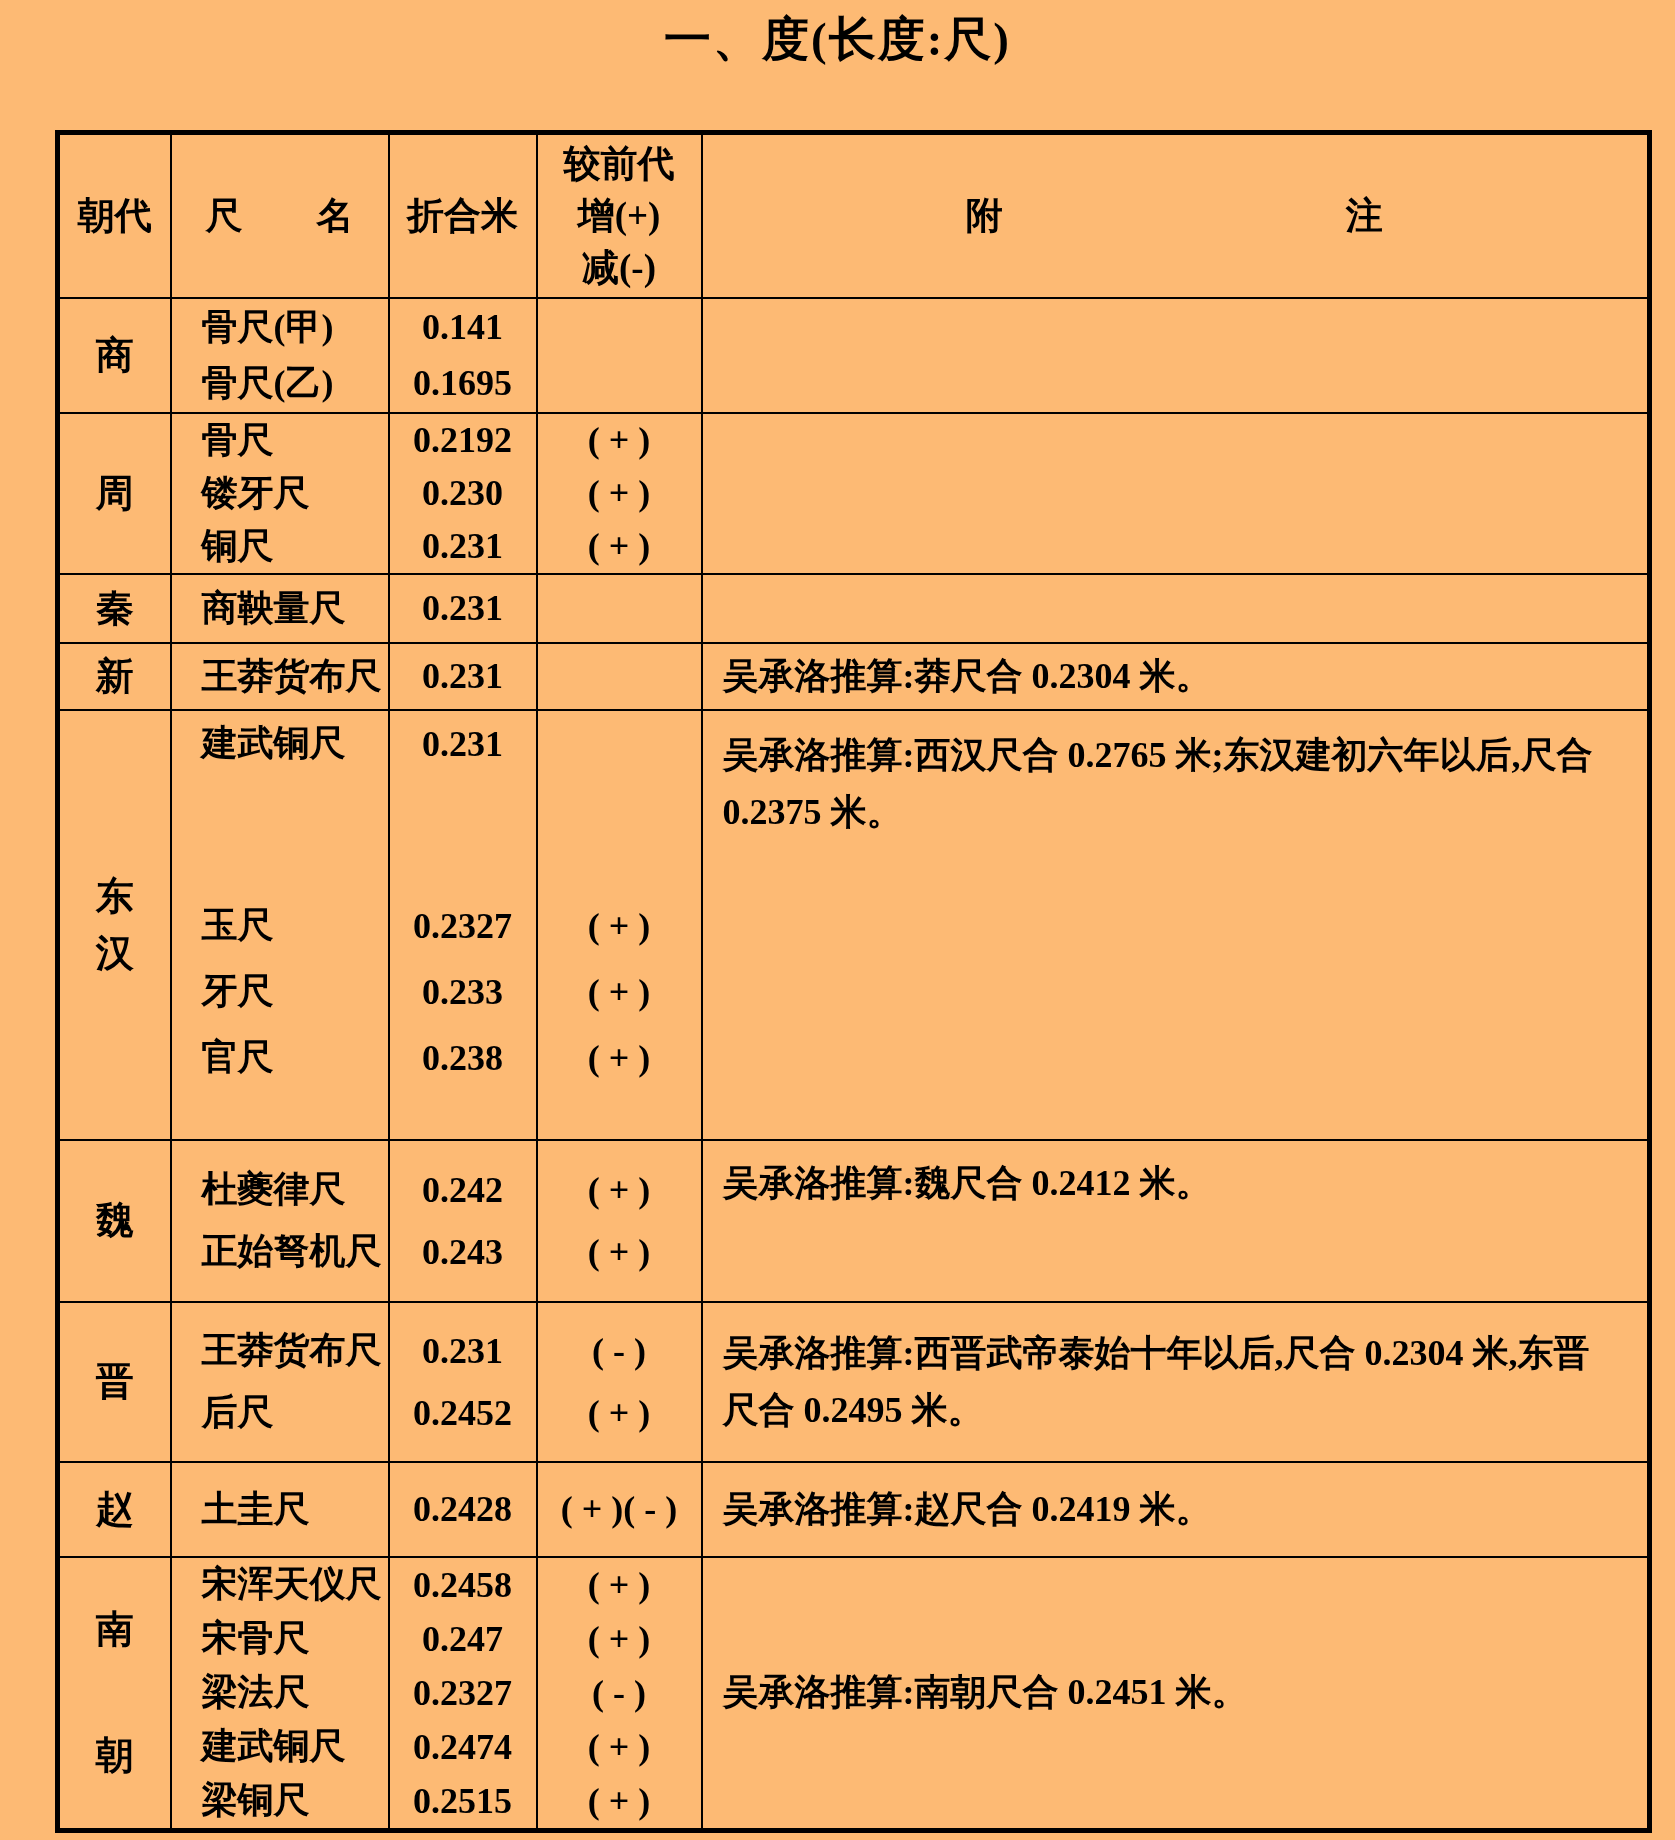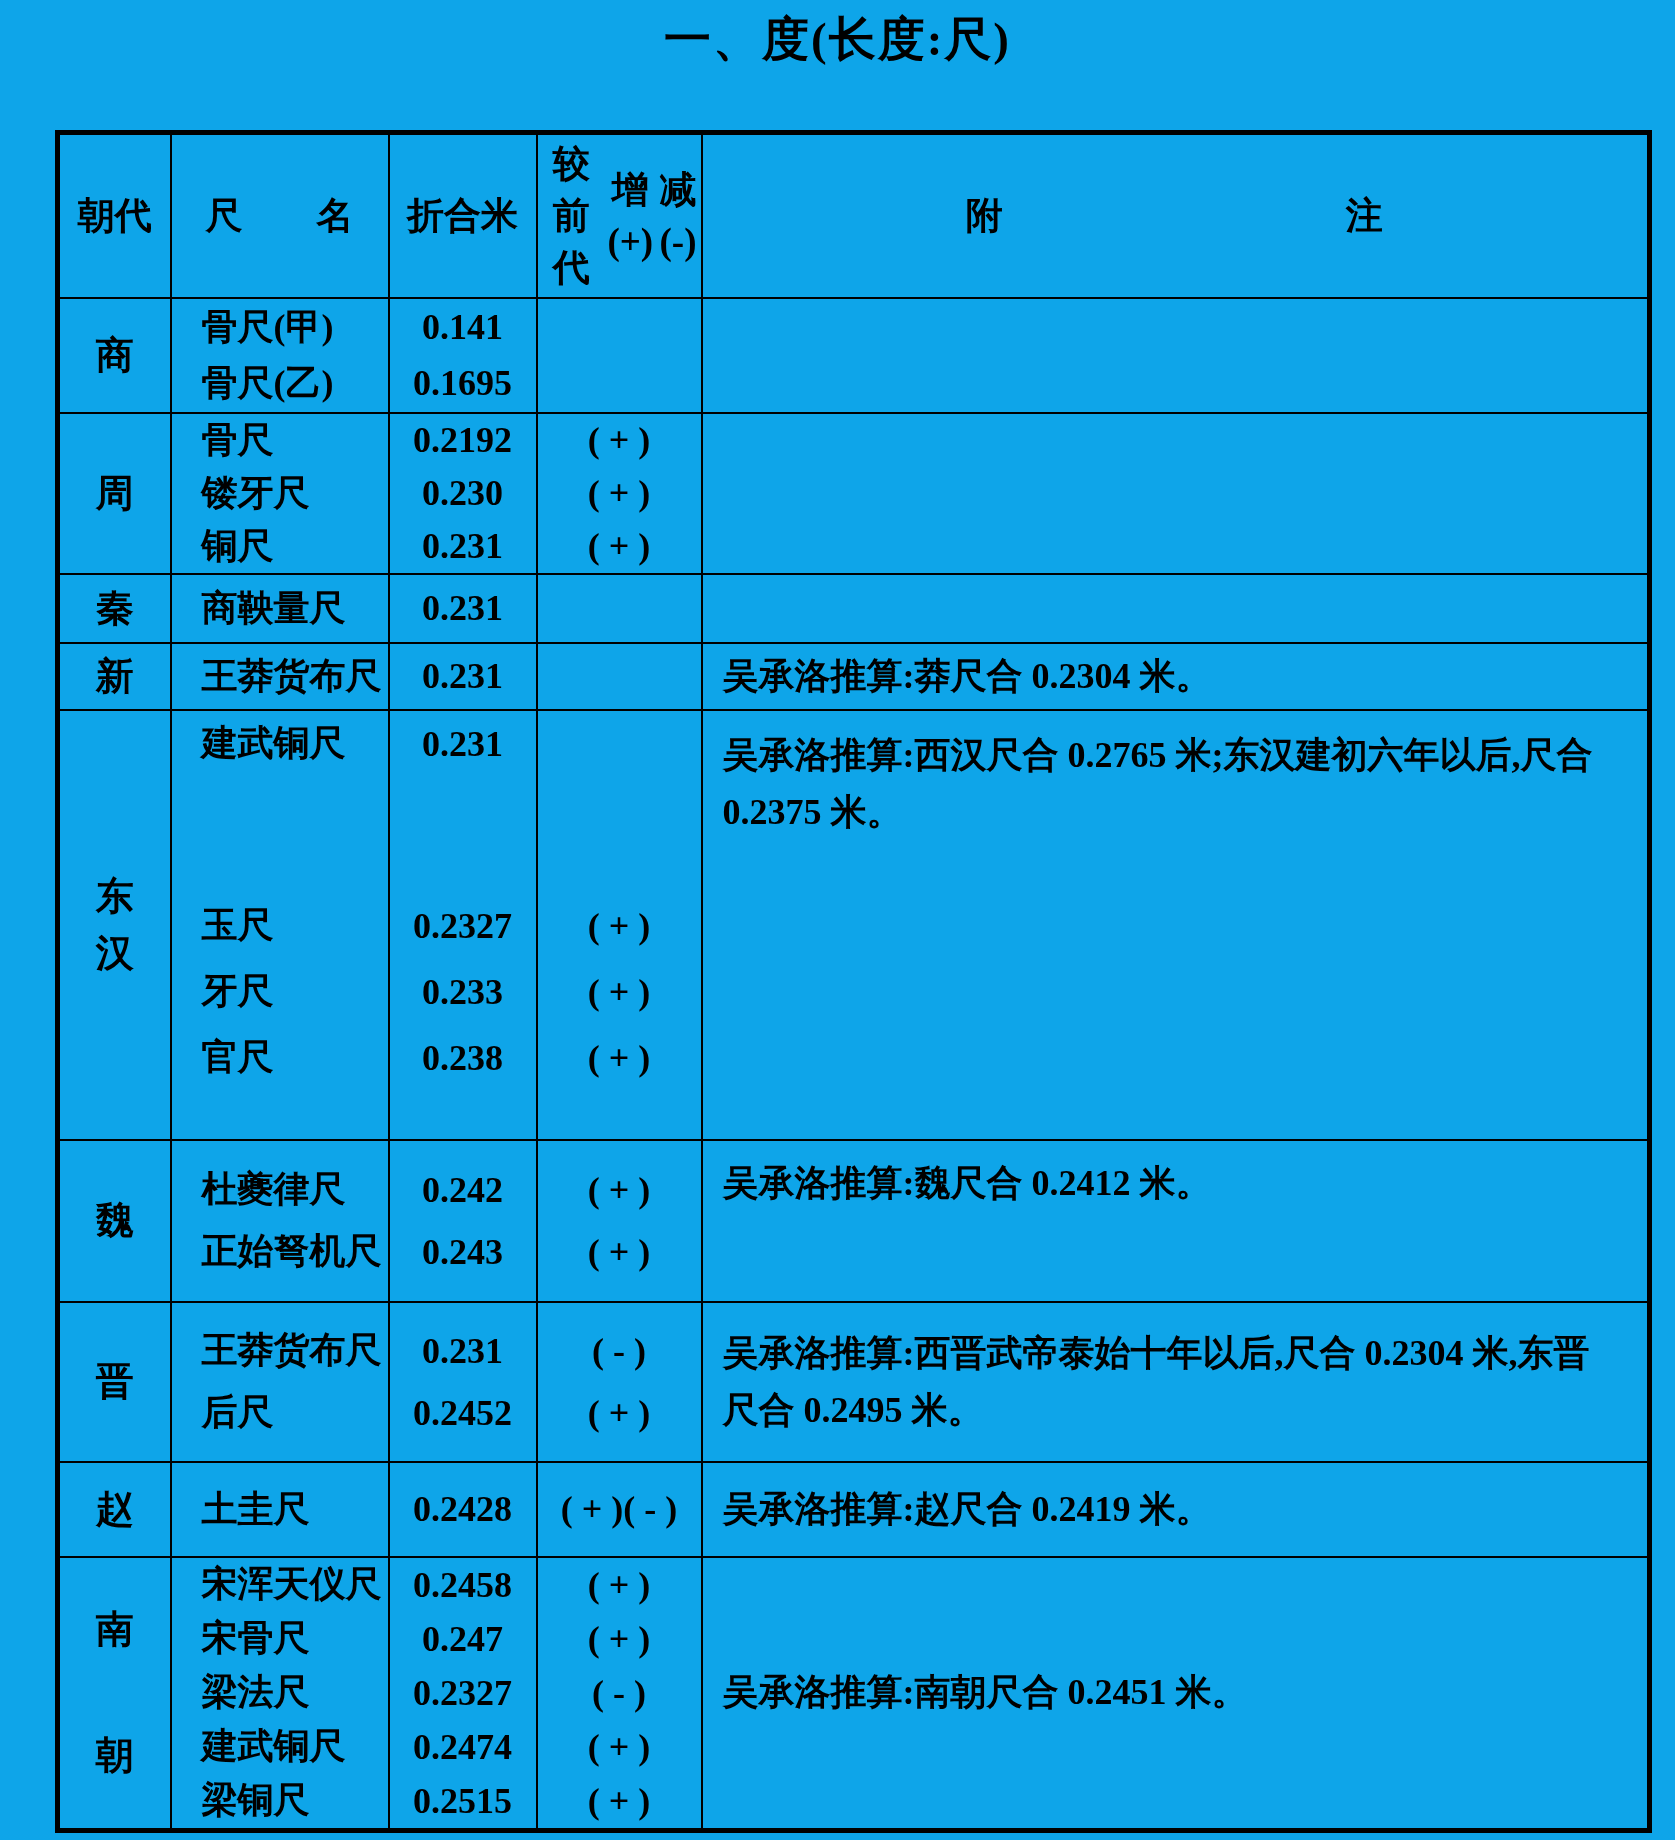--- a/index.html
+++ b/index.html
@@ -1,19 +1,19 @@
 <!DOCTYPE html>
 <html><head>
 <meta charset="utf-8">
 <style>
   html,body{margin:0;padding:0;background:#fff;}
   .page{
     position:relative;
     width:1675px;height:1840px;
-    background:#0ea5e9;color:#000;
+    background:#fdba74;color:#000;
     font-family:"Liberation Serif","DejaVu Serif",serif;
     font-weight:bold;
     overflow:hidden;
   }
   .title{
     position:absolute;top:8px;left:0;width:1675px;
     margin:0;text-align:center;
     font-size:47px;font-weight:bold;letter-spacing:2px;
   }
   table.doc-table{
@@ -37,21 +37,21 @@
   tr.r-qin{height:69px}
   tr.r-xin{height:67px}
   tr.r-donghan{height:430px}
   tr.r-wei{height:162px}
   tr.r-jin{height:160px}
   tr.r-zhao{height:95px}
   tr.r-nanchao{height:272px}
 
   
   .hd{text-align:center;font-size:37px;}
-  .chg-hd{display:flex;flex-direction:row;align-items:center;line-height:52px;}
+  .chg-hd{display:flex;flex-direction:column;align-items:center;line-height:52px;}
   .hd.note-hd{letter-spacing:1px;}
 
   
   .dyn{text-align:center;font-size:38px;}
   .dyn-label{display:inline-block;width:1.15em;line-height:1.5;word-break:break-all;vertical-align:middle;}
   .dyn-label.spread{line-height:3.3;}
 
   
   .stack{display:block;}
   .line{height:53px;display:flex;align-items:center;}

